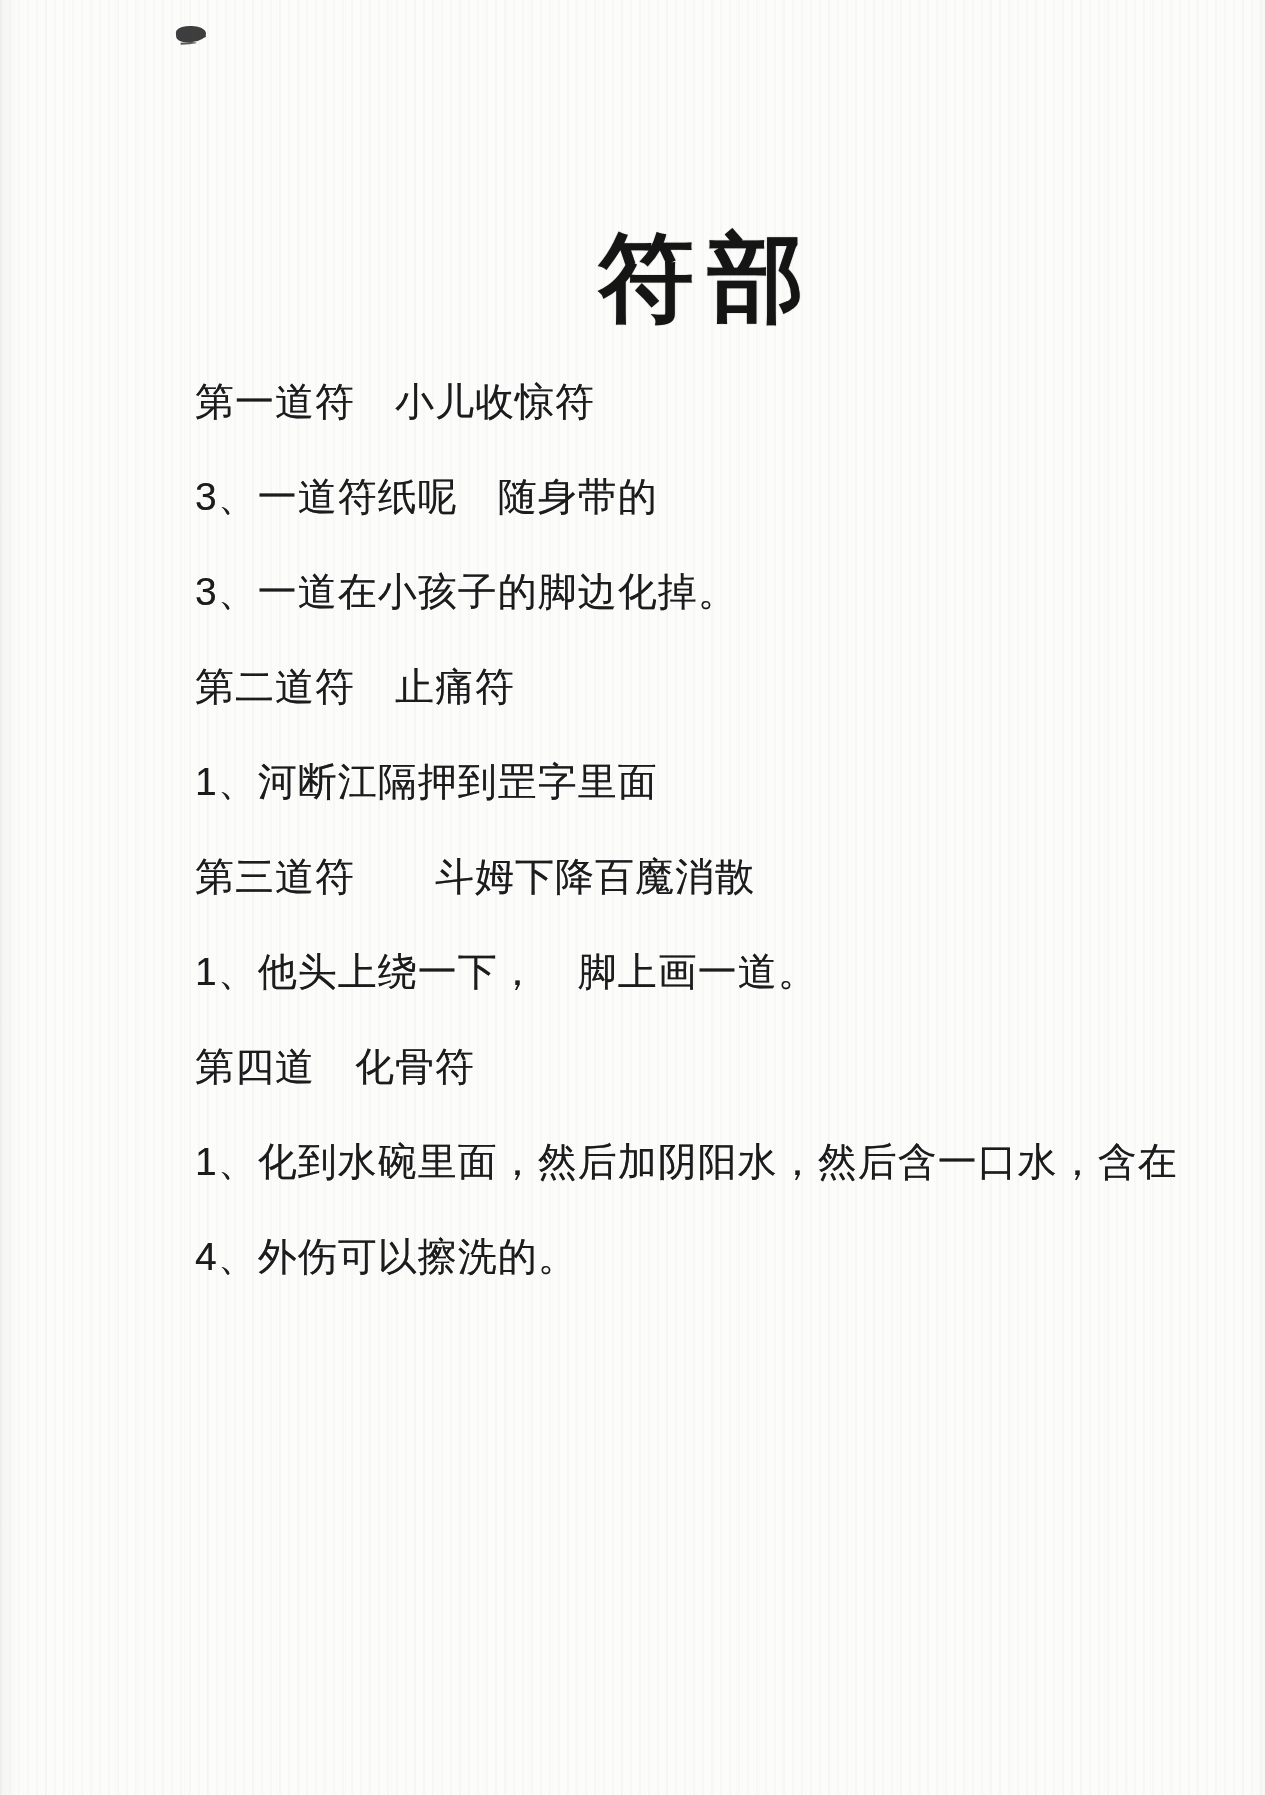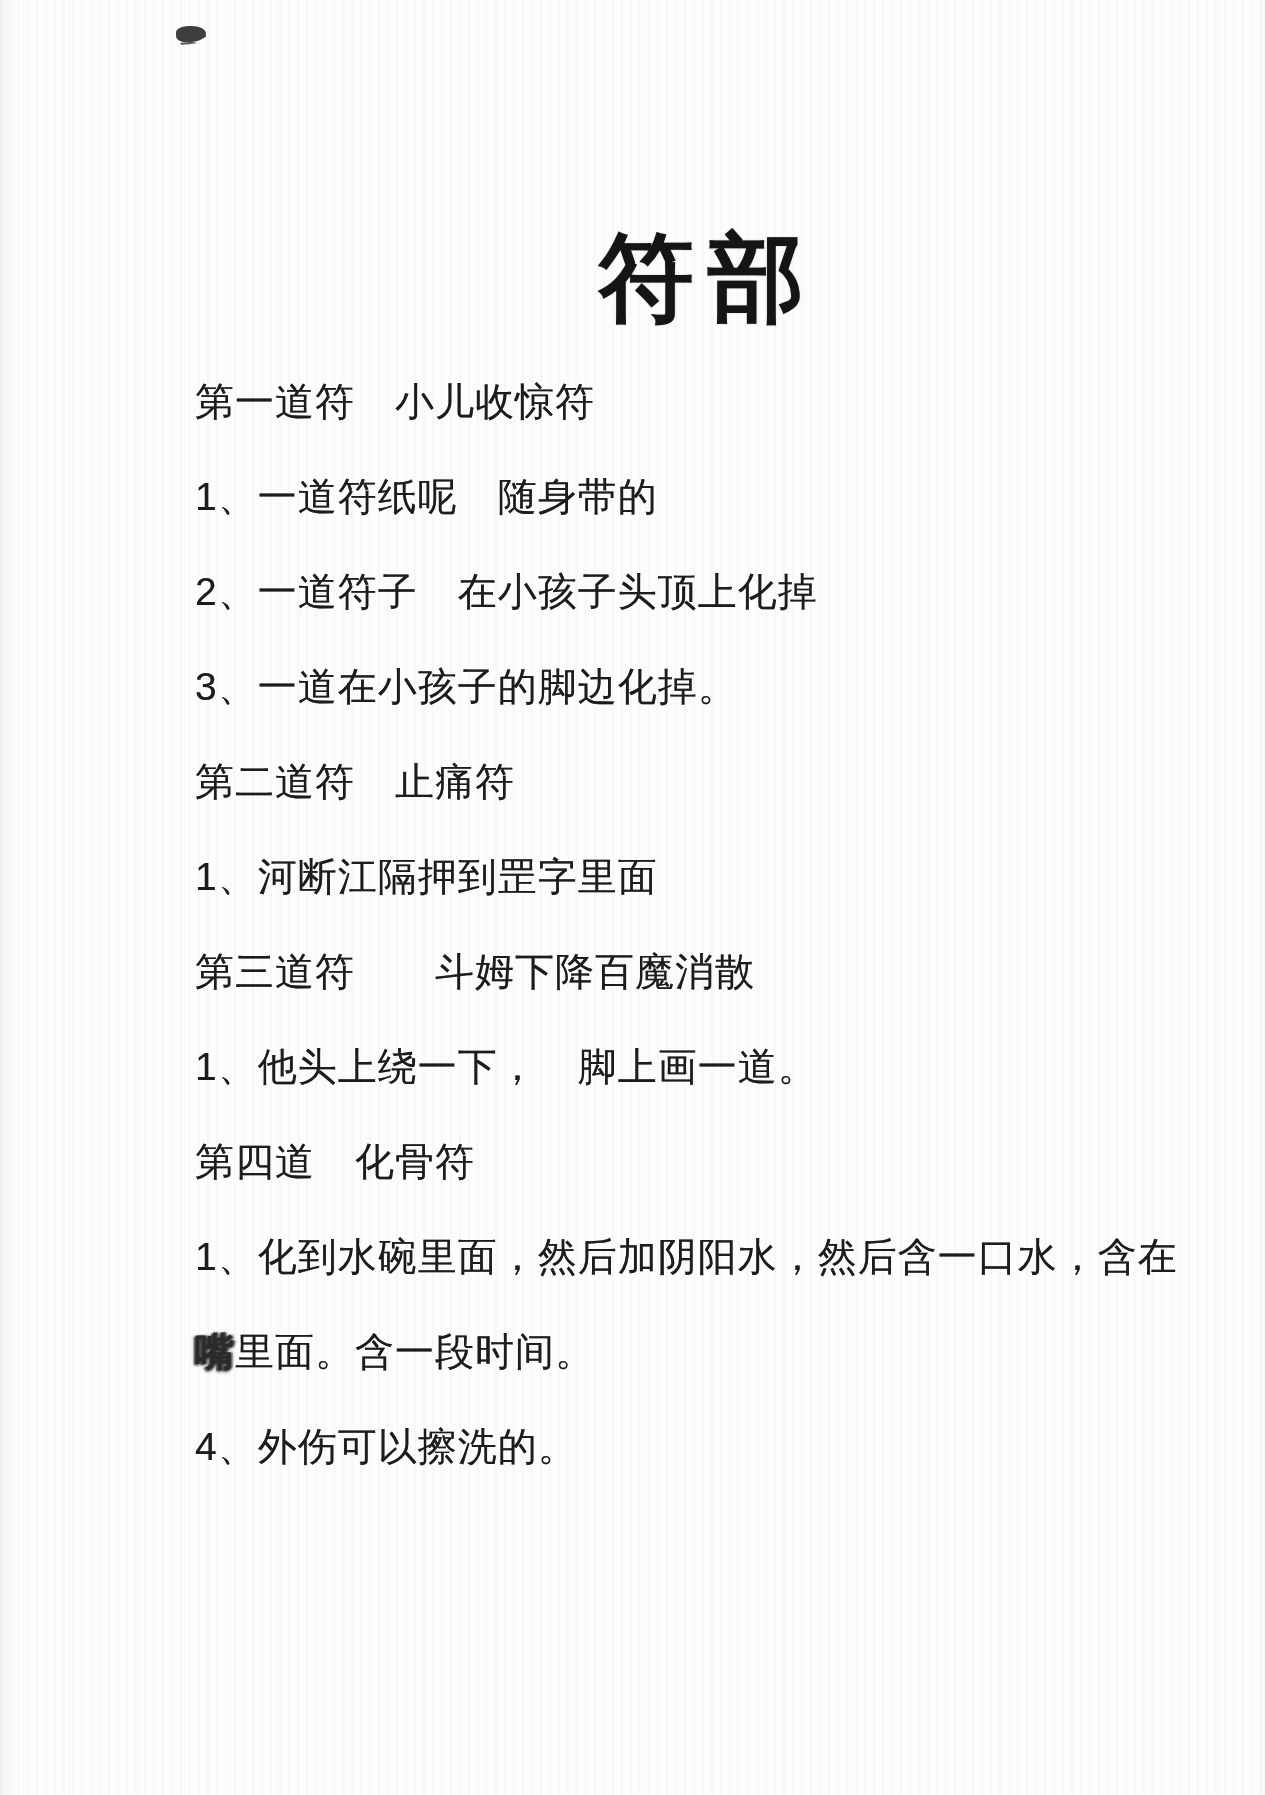--- a/index.html
+++ b/index.html
@@ -83,26 +83,24 @@
 <body>
 
 <div class="page">
 
   <div class="smudge"></div>
 
   <h1 class="title">符部</h1>
 
   <div class="body-text">
     <p class="line">第一道符　小儿收惊符</p>
-    <p class="line">1、一道符纸呢　随身带的</p>
-    <p class="line">2、一道符子　在小孩子头顶上化掉</p>
+    <p class="line">3、一道符纸呢　随身带的</p>
     <p class="line">3、一道在小孩子的脚边化掉。</p>
     <p class="line">第二道符　止痛符</p>
     <p class="line">1、河断江隔押到罡字里面</p>
     <p class="line">第三道符　　斗姆下降百魔消散</p>
     <p class="line">1、他头上绕一下，　脚上画一道。</p>
     <p class="line">第四道　化骨符</p>
     <p class="line">1、化到水碗里面，然后加阴阳水，然后含一口水，含在</p>
-    <p class="line smudge-first">嘴里面。含一段时间。</p>
     <p class="line">4、外伤可以擦洗的。</p>
   </div>
 
 </div>
 
 </body></html>

